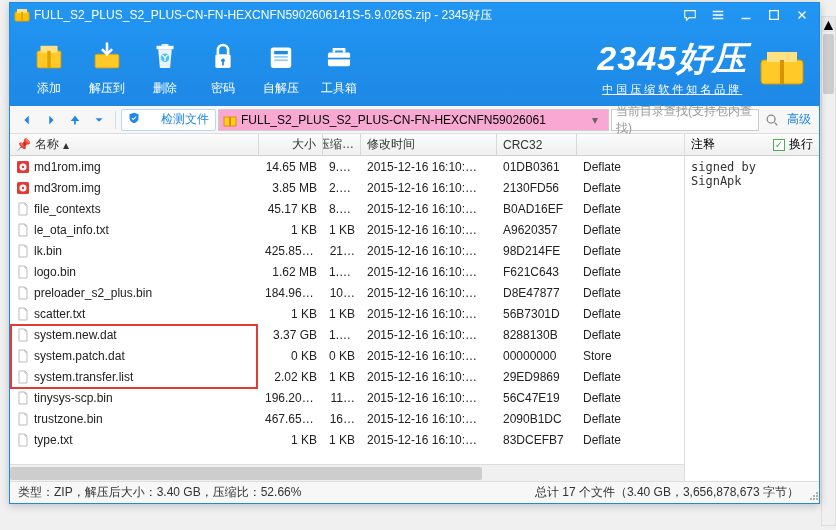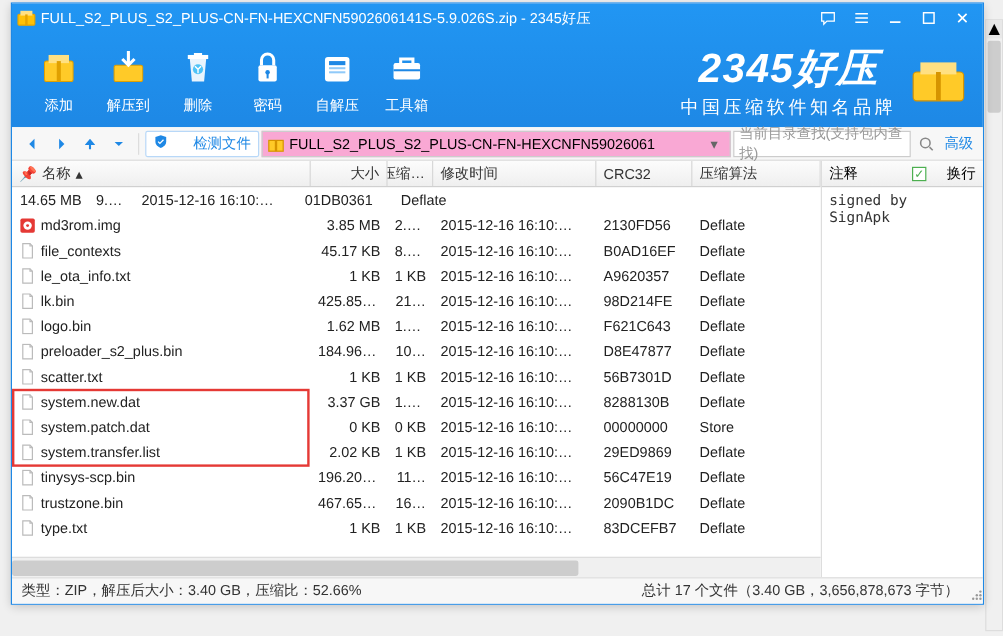--- a/index.html
+++ b/index.html
@@ -13,21 +13,21 @@
   .win-btns { display:flex; gap:2px; }
   .win-btn { width:26px; height:18px; display:flex; align-items:center; justify-content:center; cursor:pointer; }
   .win-btn svg { width:14px; height:14px; fill:#fff; }
   
   .toolbar { flex:1; display:flex; align-items:center; padding:0 10px; }
   .tool-item { display:flex; flex-direction:column; align-items:center; justify-content:center; width:58px; cursor:pointer; font-size:12px; color:#fff; }
   .tool-item .ticon { width:40px; height:40px; display:flex; align-items:center; justify-content:center; margin-bottom:4px; }
   .tool-item svg { width:34px; height:34px; }
   .brand { margin-left:auto; display:flex; flex-direction:column; align-items:center; color:#fff; }
   .brand .logo { font-size:34px; font-weight:bold; font-style:italic; letter-spacing:1px; }
-  .brand .slogan { font-size:15px; letter-spacing:3px; }
+  .brand .slogan { font-size:11px; letter-spacing:3px;text-decoration:underline; }
   .brand-icon { width:54px; height:42px; margin-left:8px; display:flex; align-items:center; justify-content:center; }
   
   .navbar { height:28px; background:#f7f7f7; border-bottom:1px solid #ddd; display:flex; align-items:center; padding:0 6px; font-size:12px; gap:2px; }
   .nav-btn { width:22px; height:22px; display:flex; align-items:center; justify-content:center; cursor:pointer; border-radius:2px; }
   .nav-btn svg { width:14px; height:14px; fill:#1e88e5; }
   .nav-sep { width:1px; height:18px; background:#ddd; margin:0 3px; }
   .scan-btn { display:flex; align-items:center; gap:21px; height:22px; padding:0 6px; background:#fff; border:1px solid #b8d8f8; border-radius:2px; cursor:pointer; color:#1e88e5; }
   .scan-btn svg { width:12px; height:12px; fill:#1e88e5; }
   .path-box { flex:1; height:22px; background:#f9a8d4; border:1px solid #ccc; display:flex; align-items:center; padding:0 4px; gap:4px; overflow:hidden; white-space:nowrap; }
   .path-box .picon { width:14px; height:14px; }
@@ -57,21 +57,21 @@
   .cell.packed { width:38px; text-align:right; }
   .cell.mtime { width:136px; }
   .cell.crc { width:80px; }
   .cell.alg { flex:1; }
   .ficon { width:14px; height:14px; display:inline-flex; align-items:center; justify-content:center; flex-shrink:0; }
   .redbox { position:absolute; border:2px solid #e53935; pointer-events:none; }
   .hscroll { height:17px; background:#f0f0f0; border-top:1px solid #ddd; position:relative; }
   .hscroll .thumb { position:absolute; left:0; top:2px; height:13px; width:70%; background:#cdcdcd; border-radius:2px; }
   
   .side-pane { width:134px; display:flex; flex-direction:column; background:#fff; }
-  .side-head { height:22px; background:linear-gradient(#fcfcfc,#efefef); border-bottom:1px solid #d0d0d0; display:flex; align-items:center; padding:0 6px; font-size:12px; gap:17px; }
+  .side-head { height:22px; background:linear-gradient(#fcfcfc,#efefef); border-bottom:1px solid #d0d0d0; display:flex; align-items:center; padding:0 6px; font-size:12px; gap:4px; }
   .side-head .wrapcb { width:12px; height:12px; border:1px solid #4caf50; background:#fff; display:inline-flex; align-items:center; justify-content:center; color:#4caf50; font-size:10px; }
   .side-body { flex:1; padding:4px 6px; font-size:12px; color:#333; font-family:Consolas, monospace; }
   
   .status { height:22px; background:#f7f7f7; border-top:1px solid #ddd; display:flex; align-items:center; font-size:12px; color:#333; padding:0 0 0 8px; }
   .status .left { flex:1; }
   .status .right { padding-right:4px; }
   .status .grip { width:16px; height:16px; display:flex; align-items:flex-end; justify-content:flex-end; }
   .status .grip svg { width:12px; height:12px; }
   
   .bg-vscroll { position:absolute; right:0; top:16px; bottom:4px; width:15px; background:#f0f0f0; border:1px solid #ddd; }
@@ -258,25 +258,34 @@
       <div class="headers">
         <div class="hcell name">
           <span style="margin-right:4px;color:#888;">📌</span>
           <span>名称</span>
           <span class="harrow">▴</span>
         </div>
         <div class="hcell size">大小</div>
         <div class="hcell packed">压缩…</div>
         <div class="hcell mtime">修改时间</div>
         <div class="hcell crc">CRC32</div>
-        <div class="hcell alg">压缩算法</div>
       </div>
       <div class="rows" id="rows">
         <div class="redbox" id="redbox" style="top: 168px; left: 0px; width: 248px; height: 65px;"></div>
       <div class="row">
+            <div class="cell name">
+              <span class="ficon">
+                <svg viewBox="0 0 14 14">
+                  <rect x="1" y="1" width="12" height="12" rx="1.5" fill="#e53935"></rect>
+                  <circle cx="7" cy="7" r="3.5" fill="#fff"></circle>
+                  <circle cx="7" cy="7" r="1.2" fill="#e53935"></circle>
+                </svg>
+              </span>
+              <span>md1rom.img</span>
+            </div>
             <div class="cell size">14.65 MB</div>
             <div class="cell packed">9.0…</div>
             <div class="cell mtime">2015-12-16 16:10:…</div>
             <div class="cell crc">01DB0361</div>
             <div class="cell alg">Deflate</div>
           </div>
           <div class="row">
             <div class="cell name">
               <span class="ficon">
                 <svg viewBox="0 0 14 14">

